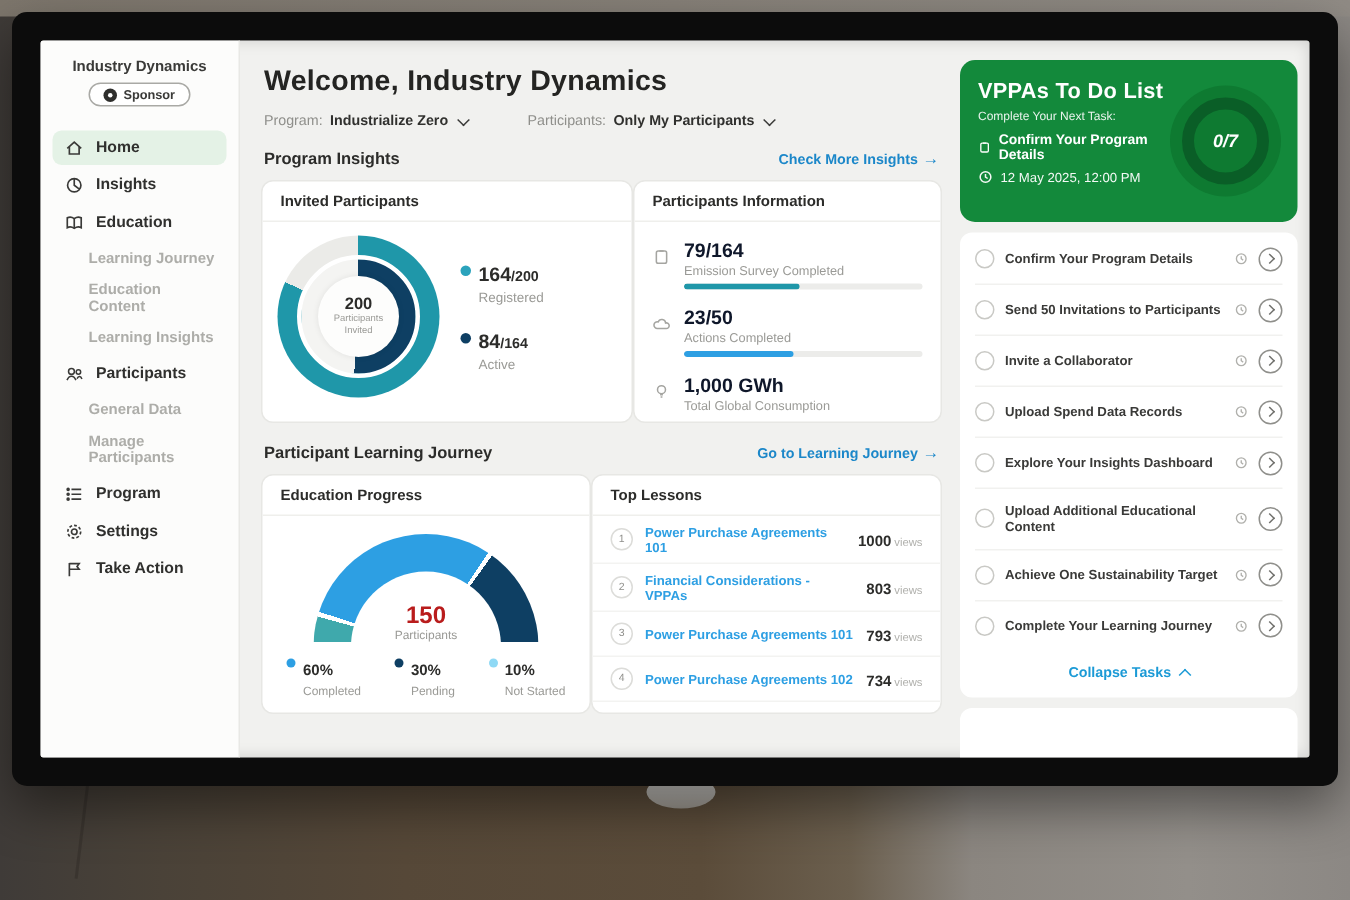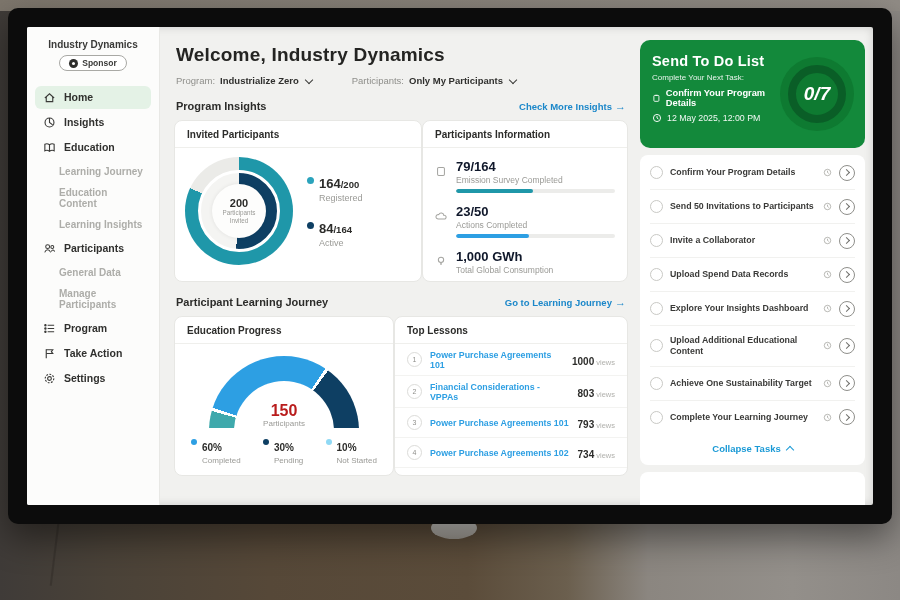--- a/index.html
+++ b/index.html
@@ -106,21 +106,21 @@
   
   .rightcol{width:225px;flex:0 0 225px;padding:13px 8px 0 0;display:flex;flex-direction:column;gap:7px;}
   .todo-card{position:relative;background:#13893B;border-radius:10px;color:#fff;padding:13px 12px;height:108px;box-sizing:border-box;}
   .todo-title{font-size:14.5px;font-weight:bold;letter-spacing:.2px;}
   .todo-sub{font-size:8px;opacity:.9;margin-top:4px;}
   .todo-task{display:flex;align-items:center;gap:5px;font-size:9.3px;font-weight:bold;margin-top:6px;width:130px;}
   .todo-due{display:flex;align-items:center;gap:5px;font-size:8.8px;margin-top:5px;opacity:.95;}
   .todo-ring{position:absolute;right:11px;top:17px;width:74px;height:74px;border-radius:50%;background:#0E7A31;
     display:flex;align-items:center;justify-content:center;}
   .todo-ring-inner{width:42px;height:42px;border-radius:50%;border:8px solid #0A5E27;background:#0E7A31;
-    display:flex;align-items:center;justify-content:center;font-size:19px;font-weight:bold;font-style:italic;}
+    display:flex;align-items:center;justify-content:center;font-size:12px;font-weight:bold;font-style:italic;}
   .tasks-card{background:#fff;border-radius:8px;padding:1px 10px 0;}
   .task{display:flex;align-items:center;gap:7px;padding:8.5px 0;border-bottom:1px solid #f1f1ef;}
   .task-cb{flex:0 0 13px;width:13px;height:13px;border:1.4px solid #c9c9c5;border-radius:50%;cursor:pointer;box-sizing:border-box;}
   .task-l{flex:1;font-size:8.8px;font-weight:bold;color:#3a3a38;line-height:1.3;}
   .task-clock{color:#b0b0ac;flex:0 0 auto;}
   .task-go{flex:0 0 16px;width:16px;height:16px;border:1.4px solid #8f8f8b;border-radius:50%;color:#6f6f6b;
     display:flex;align-items:center;justify-content:center;cursor:pointer;box-sizing:border-box;}
   .task-go::after{content:"";width:4px;height:4px;border-right:1.5px solid #6f6f6b;border-top:1.5px solid #6f6f6b;
     transform:rotate(45deg);margin-left:-2px;}
   .collapse{display:flex;align-items:center;justify-content:center;gap:6px;padding:9px 0 11px;
@@ -187,31 +187,31 @@
             <svg width="13" height="13" viewBox="0 0 14 14" fill="none" stroke="#3a3a38" stroke-width="1.2">
                 <path d="M5 3.5 H12 M5 7 H12 M5 10.5 H12"></path>
                 <circle cx="2.6" cy="3.5" r="0.7" fill="#3a3a38"></circle>
                 <circle cx="2.6" cy="7" r="0.7" fill="#3a3a38"></circle>
                 <circle cx="2.6" cy="10.5" r="0.7" fill="#3a3a38"></circle>
               </svg>
             <span>Program</span>
           </div>
           <div class="nav-item">
             <svg width="13" height="13" viewBox="0 0 14 14" fill="none" stroke="#3a3a38" stroke-width="1.2">
+                <circle cx="7" cy="7" r="2"></circle>
+                <circle cx="7" cy="7" r="4.6" stroke-dasharray="2 1.5"></circle>
+              </svg>
+            <span>Settings</span>
+          </div>
+          <div class="nav-item">
+            <svg width="13" height="13" viewBox="0 0 14 14" fill="none" stroke="#3a3a38" stroke-width="1.2">
                 <path d="M3.5 2.5 V12"></path>
                 <path d="M3.5 3 H10.5 L9 5 L10.5 7 H3.5"></path>
               </svg>
             <span>Take Action</span>
-          </div>
-          <div class="nav-item">
-            <svg width="13" height="13" viewBox="0 0 14 14" fill="none" stroke="#3a3a38" stroke-width="1.2">
-                <circle cx="7" cy="7" r="2"></circle>
-                <circle cx="7" cy="7" r="4.6" stroke-dasharray="2 1.5"></circle>
-              </svg>
-            <span>Settings</span>
           </div>
         </nav>
       </aside>
 
       <main class="main">
         <h1 class="welcome">Welcome, Industry Dynamics</h1>
         <div class="filters">
           <div class="filter">
             <span>Program:</span>
             <b>Industrialize Zero</b>
@@ -363,21 +363,21 @@
                 
                 
               </div>
             </div>
           </div>
         </div>
       </main>
 
       <section class="rightcol">
         <div class="todo-card">
-          <div class="todo-title">Send To Do List</div>
+          <div class="todo-title">VPPAs To Do List</div>
           <div class="todo-sub">Complete Your Next Task:</div>
           <div class="todo-task">
             <svg width="10" height="10" viewBox="0 0 14 14" fill="none" stroke="#ffffff" stroke-width="1.4">
                 <rect x="3" y="2.8" width="8" height="9.5" rx="1.4"></rect>
                 <path d="M5.3 2.8 H8.7"></path>
               </svg>
             <span>Confirm Your Program Details</span>
           </div>
           <div class="todo-due">
             <svg width="10" height="10" viewBox="0 0 14 14" fill="none" stroke="#ffffff" stroke-width="1.4">

